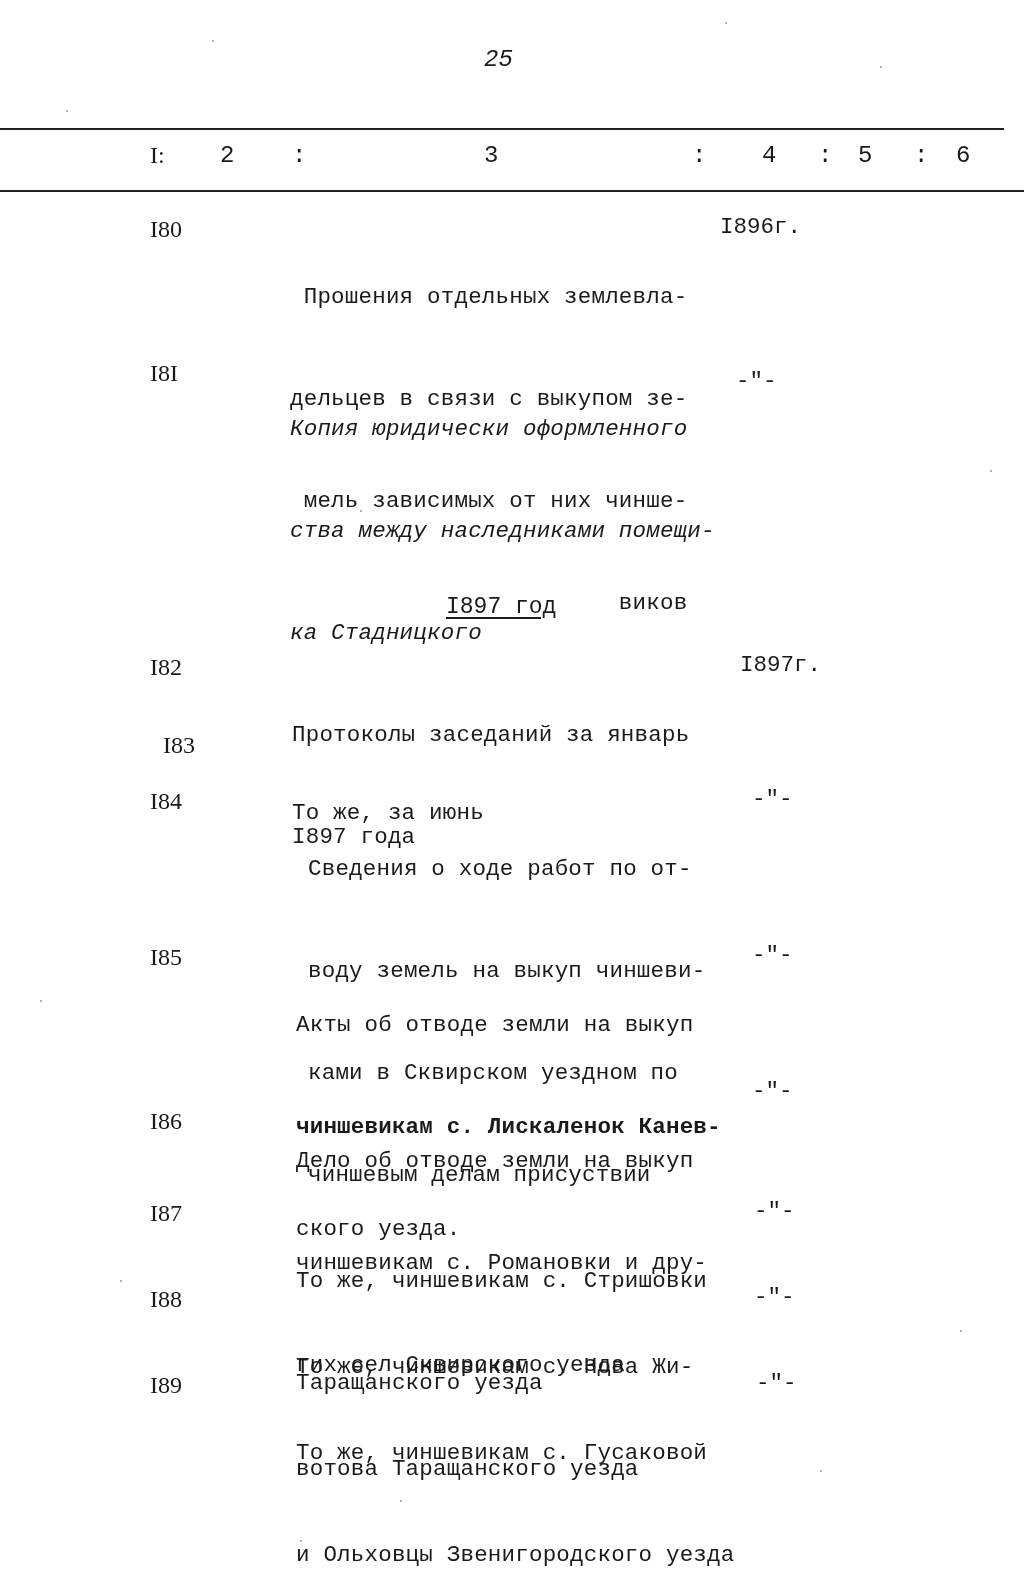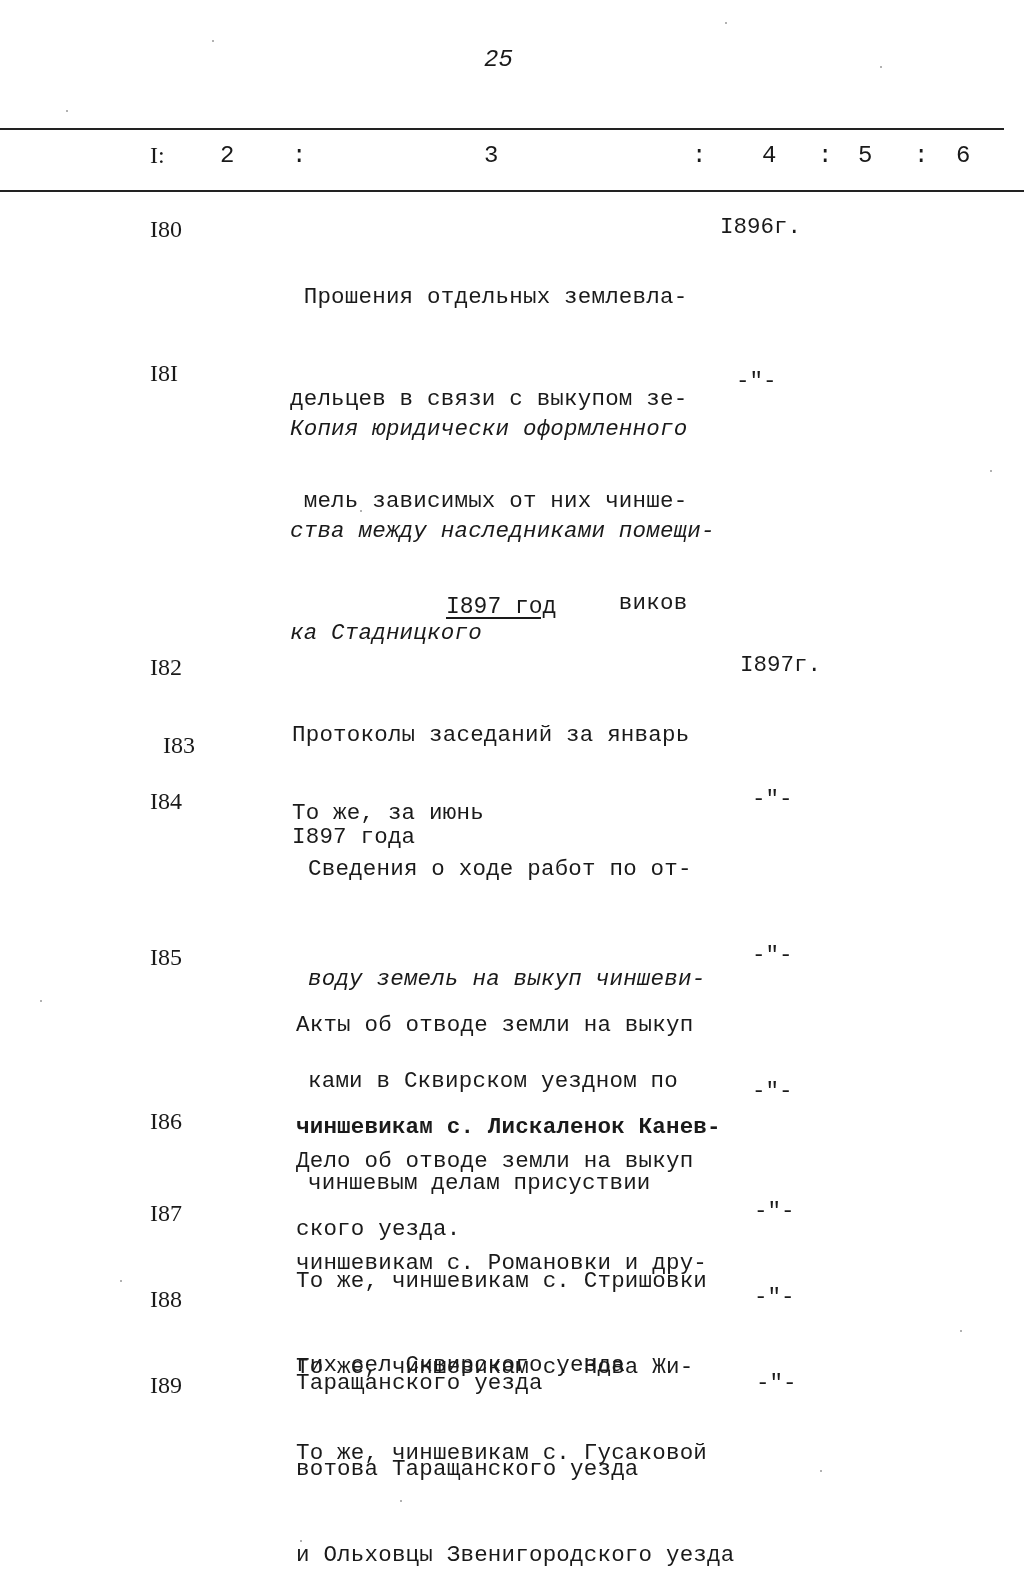--- a/index.html
+++ b/index.html
@@ -127,21 +127,21 @@
     <span class="entry-num" style="top:732px;margin-left:13px;">I83</span>
     <div class="entry-text" style="left:292px;top:728px;">
       <div>То же, за июнь</div>
     </div>
   </div>
 
   <div>
     <span class="entry-num" style="top:788px;">I84</span>
     <div class="entry-text" style="left:308px;top:784px;">
       <div>Сведения о ходе работ по от-</div>
-      <div style="margin-top:8px;font-style:italic;">воду земель на выкуп чиншеви-</div>
+      <div style="margin-top:0;">воду земель на выкуп чиншеви-</div>
       <div>ками в Сквирском уездном по</div>
       <div>чиншевым делам присуствии</div>
     </div>
     <span class="entry-date" style="left:752px;top:786px;">-"-</span>
   </div>
 
   <div>
     <span class="entry-num" style="top:944px;">I85</span>
     <div class="entry-text" style="left:296px;top:940px;">
       <div>Акты об отводе земли на выкуп</div>

